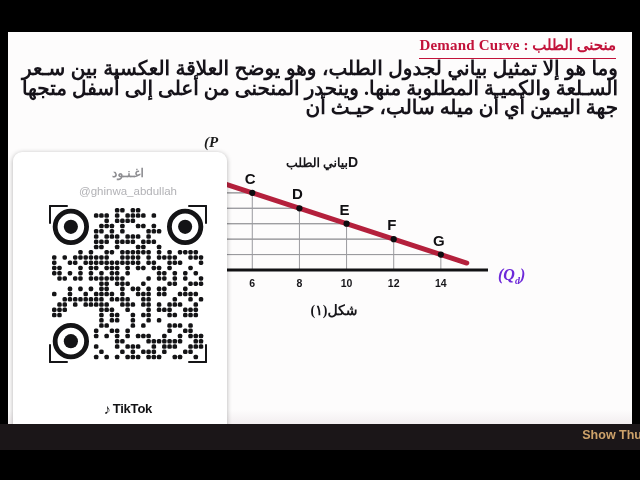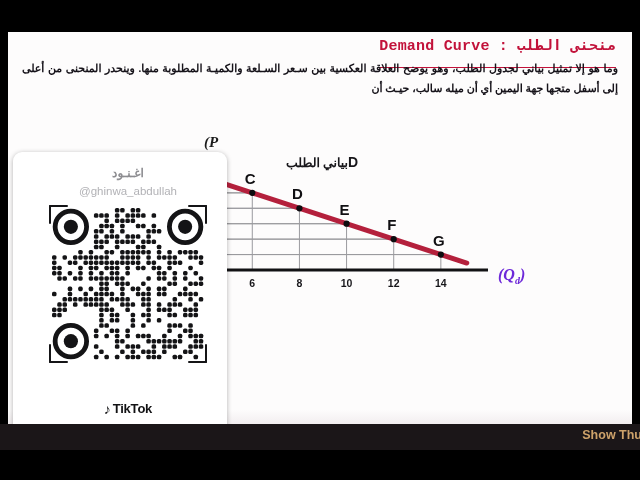--- a/index.html
+++ b/index.html
@@ -17,27 +17,27 @@
   
   #page{position:absolute;left:8px;top:32px;width:624px;height:396px;
         background:#fdfcfc;overflow:hidden;}
   #page::after{content:"";position:absolute;left:0;right:0;bottom:0;height:18px;
         background:linear-gradient(#fdfcfc,#efeaec);}
 
   
   .heading{position:absolute;right:16px;top:4px;direction:rtl;
            font-family:"Liberation Serif",serif;font-weight:bold;font-size:15px;
            color:#c2123a;letter-spacing:.2px;white-space:nowrap;}
-  .heading u{text-decoration:none;border-bottom:1.6px solid #c2123a;padding-bottom:12px;font-family:Liberation Mono, monospace;}
+  .heading u{text-decoration:none;border-bottom:1.6px solid #c2123a;padding-bottom:5px;}
 
   
   .body-text{position:absolute;left:14px;right:14px;top:27px;direction:rtl;
              text-align:justify;text-align-last:justify;
              font-family:"Liberation Serif",serif;font-weight:bold;
-             font-size:11px;line-height:19.5px;color:#16131a;}
+             font-size:20px;line-height:19.5px;color:#16131a;}
   .body-text p{margin:0;}
   .body-text p:last-child{text-align-last:right;}
 
   
   #chart-wrap{position:absolute;left:150px;top:102px;width:400px;height:200px;}
   .p-axis-label{position:absolute;left:46px;top:0px;
         font-family:"Liberation Serif",serif;font-style:italic;font-weight:bold;
         font-size:15px;color:#1b1b1b;}
   .curve-name{position:absolute;left:128px;top:20px;direction:rtl;white-space:nowrap;
         font-family:"Liberation Serif",serif;font-weight:bold;font-size:12.5px;color:#17161a;}
@@ -170,20 +170,21 @@
             <text x="188.57142857142856" y="125" text-anchor="middle" class="tick-label">10</text>
             <text x="235.71428571428572" y="125" text-anchor="middle" class="tick-label">12</text>
             <text x="282.85714285714283" y="125" text-anchor="middle" class="tick-label">14</text>
           </g>
       </svg>
 
       <div class="qd-label">
         <span>(Q</span><sub>d</sub><span>)</span>
       </div>
 
+      <div class="fig-caption">شكل(١)</div>
     </div>
 
   </div>
 
   <div id="tiktok-card">
     <div class="tt-name">اغـنـود</div>
     <div class="tt-handle">@ghinwa_abdullah</div>
 
     <div id="qr-holder">
       <svg id="qr-svg" width="152" height="152">

